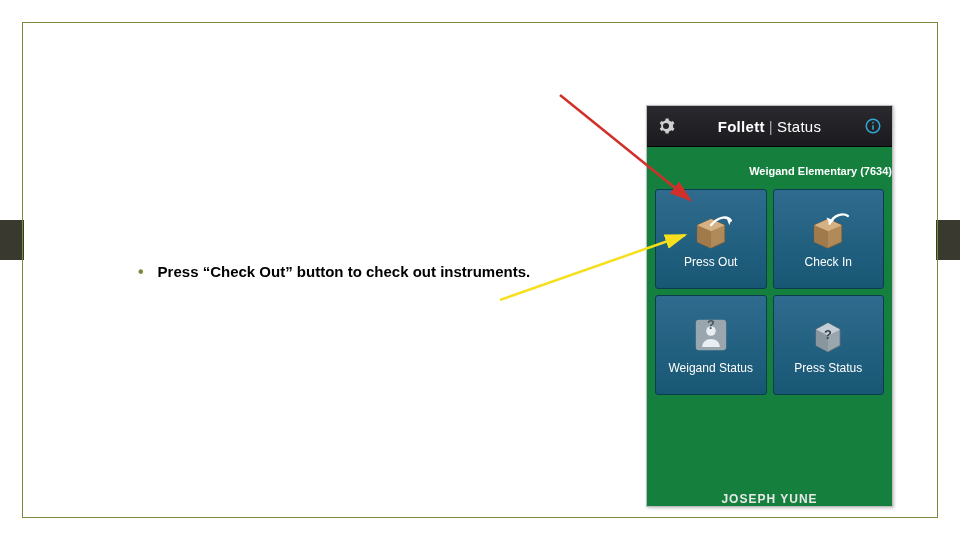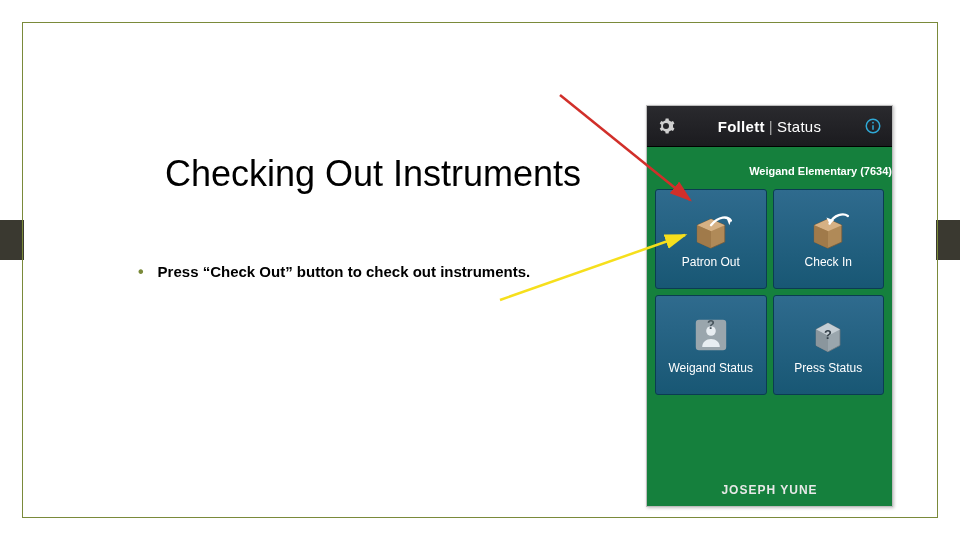--- a/index.html
+++ b/index.html
@@ -142,21 +142,21 @@
 
   .user-footer {
     position: absolute;
     bottom: 0;
     left: 0;
     right: 0;
     text-align: center;
     font-size: 12px;
     font-weight: bold;
     letter-spacing: 1px;
-    padding: 4px 0 9px;
+    padding: 4px 0 0;
     color: #e8e8e8;
   }
 
   
   .arrow-svg {
     position: absolute;
     left: 0;
     top: 0;
     width: 960px;
     height: 540px;
@@ -167,21 +167,21 @@
 </style>
 </head>
 <body>
 
 <div class="tab tab-left"></div>
 <div class="tab tab-right"></div>
 
 <div class="slide">
 
   <div class="title">
-    <span>Checking Out Instruments</span><br>
+    <br>
   </div>
 
   <div class="bullet-row">
     <span class="bullet-dot">•</span>
     <span>Press “Check Out” button to check out instruments.</span>
   </div>
 
   <div class="phone">
 
     <div class="phone-header">
@@ -209,21 +209,21 @@
       <div class="tile">
         <span class="tile-icon">
           <svg viewBox="0 0 60 50" width="46" height="40">
             <polygon points="12,20 30,12 48,20 48,42 30,50 12,42" fill="#b08a58" stroke="#7a5c38" stroke-width="1"></polygon>
             <polygon points="12,20 30,28 48,20 30,12" fill="#d6b184"></polygon>
             <polygon points="30,28 30,50 12,42 12,20" fill="#a07a4a"></polygon>
             <path d="M30 20 C 40 8, 52 8, 56 14" fill="none" stroke="#fff" stroke-width="3" stroke-linecap="round"></path>
             <polygon points="56,14 50,10 54,20" fill="#fff"></polygon>
           </svg>
         </span>
-        <span class="tile-label">Patron Out</span>
+        <span class="tile-label">Press Out</span>
       </div>
 
       <div class="tile">
         <span class="tile-icon">
           <svg viewBox="0 0 60 50" width="46" height="40">
             <polygon points="12,20 30,12 48,20 48,42 30,50 12,42" fill="#b08a58" stroke="#7a5c38" stroke-width="1"></polygon>
             <polygon points="12,20 30,28 48,20 30,12" fill="#d6b184"></polygon>
             <polygon points="30,28 30,50 12,42 12,20" fill="#a07a4a"></polygon>
             <path d="M56 8 C 50 4, 38 6, 32 18" fill="none" stroke="#fff" stroke-width="3" stroke-linecap="round"></path>
             <polygon points="32,18 28,10 38,14" fill="#fff"></polygon>

